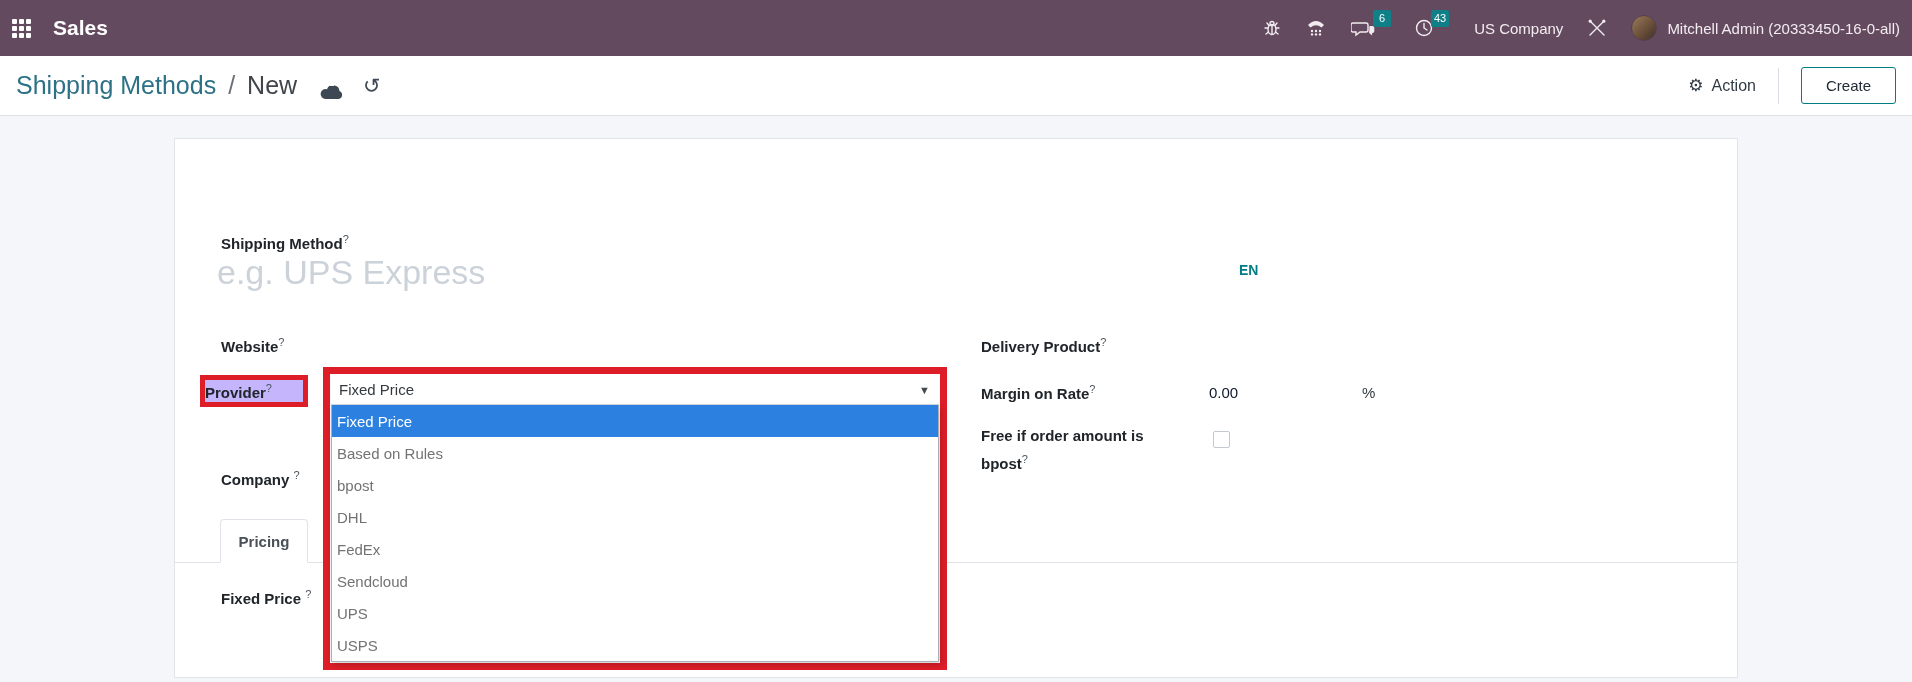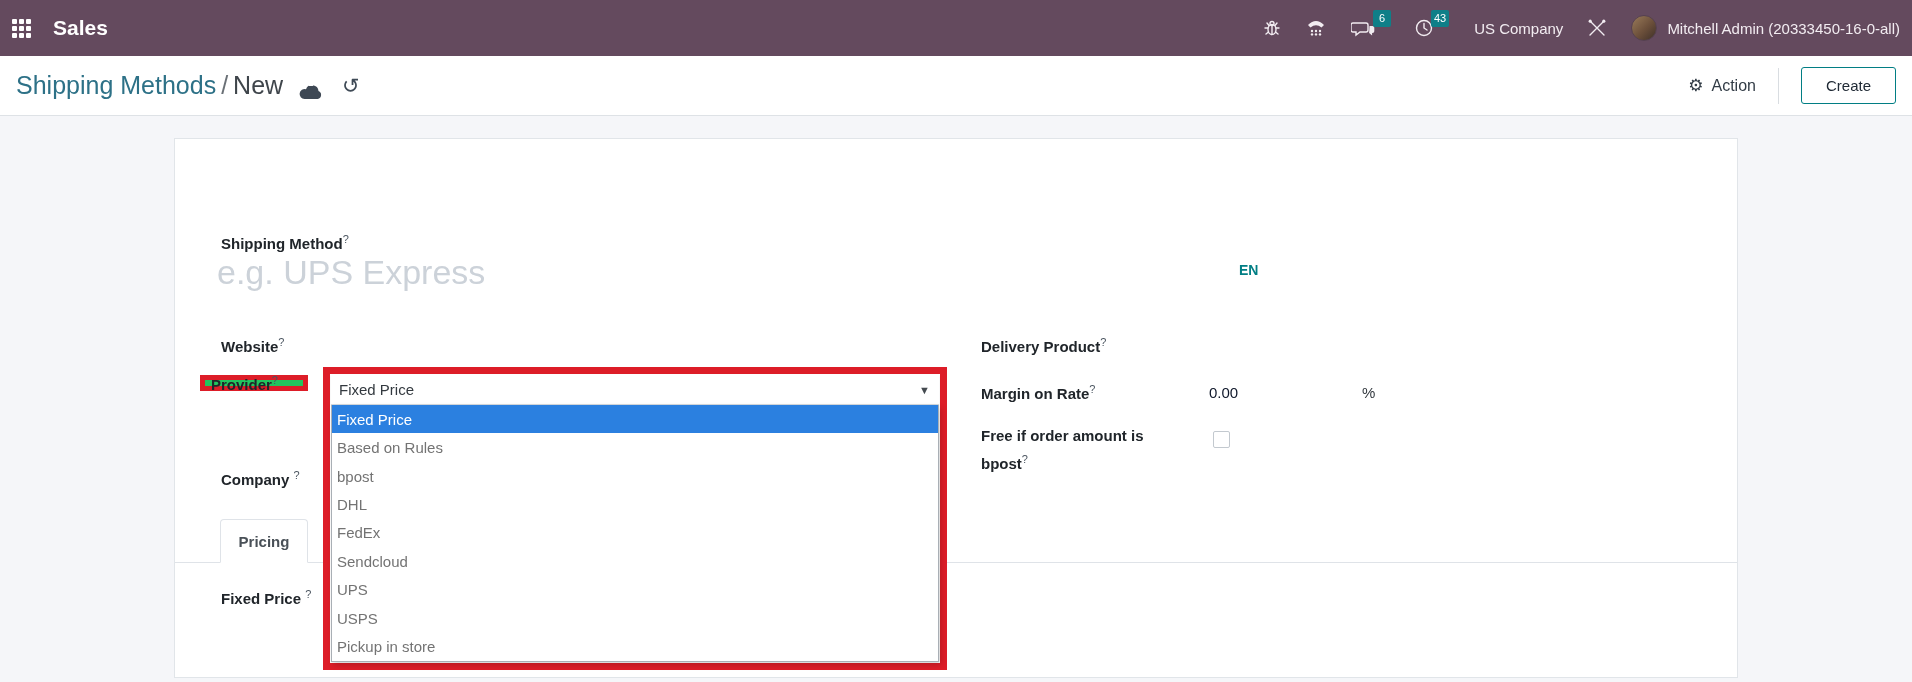--- a/index.html
+++ b/index.html
@@ -23,21 +23,21 @@
     font-size:11px; line-height:17px; min-width:18px; text-align:center;
     padding:0 3px; border-radius:2px; }
   .avatar { width:26px; height:26px; border-radius:50%;
     background:linear-gradient(135deg,#9a7b5a 0%,#6b4f3a 55%,#3e3028 100%);
     border:1px solid #55415０; border:1px solid #554150; }
   .user-name { white-space:nowrap; color:#f2ecf1; }
 
   
   .controlpanel { height:60px; background:#fff; border-bottom:1px solid #dee2e6;
     display:flex; align-items:center; justify-content:space-between; padding:0 16px; }
-  .breadcrumb { display:flex; align-items:center; gap:5px; font-size:25px; }
+  .breadcrumb { display:flex; align-items:center; gap:12px; font-size:25px; }
   .bc-root { color:#2d7187; cursor:pointer; }
   .bc-sep { color:#6a7076; }
   .bc-current { color:#3f454b; }
   .bc-icons { display:flex; align-items:center; gap:18px; margin-left:10px; }
   .cloud-icon { position:relative; width:26px; height:18px; cursor:pointer; }
   .cloud-icon .arrow { position:absolute; top:2px; left:9px; color:#fff; font-size:8px; }
   .undo-icon { font-size:21px; color:#3f4a56; cursor:pointer; line-height:1; }
   .cp-right { display:flex; align-items:center; }
   .action-group { display:flex; align-items:center; gap:8px; font-size:16px;
     color:#323c46; cursor:pointer; }
@@ -71,23 +71,23 @@
     background:#fff; cursor:pointer; }
 
   .tabbar { position:absolute; left:0; top:380px; width:100%; height:44px;
     border-bottom:1px solid #dfe3e8; }
   .tab-active { position:absolute; left:45px; top:0; width:88px; height:44px;
     background:#fff; border:1px solid #dfe3e8; border-bottom:1px solid #fff;
     border-radius:4px 4px 0 0; display:flex; align-items:center; justify-content:center;
     font-size:15px; color:#495057; cursor:pointer;font-weight:bold; }
 
   
-  .annot-label-box { position:absolute; left:25px; top:236px; width:108px; height:16px;
+  .annot-label-box { position:absolute; left:25px; top:236px; width:108px; height:32px;
     border:5px solid #dd1d28; z-index:11; display:flex; align-items:center;
-    background:#22c55e; padding-left:6px; }
+    background:#c4b5fd; padding-left:0; }
   .annot-label-box .fld-label-in { font-size:15px; font-weight:700; color:#20252a; }
   .annot-label-box sup { font-weight:400; color:#4b5560; font-size:11px; }
 
   .annot-field-box { position:absolute; left:148px; top:228px; width:624px; height:303px;
     border:7px solid #dd1d28; z-index:10; background:#fff;
     display:flex; flex-direction:column; padding:1px; }
   .select-closed { height:30px; display:flex; align-items:center; justify-content:space-between;
     padding:0 9px 0 8px; font-size:15px; color:#33393f; border-bottom:1px solid #d5dade;
     box-shadow:0 1px 2px rgba(0,0,0,.08); cursor:pointer; background:#fff; }
   .select-caret { font-size:11px; color:#444a50; }
@@ -249,18 +249,17 @@
       </div>
       <div class="option-list">
         <div class="option-row selected">Fixed Price</div>
         <div class="option-row">Based on Rules</div>
         <div class="option-row">bpost</div>
         <div class="option-row">DHL</div>
         <div class="option-row">FedEx</div>
         <div class="option-row">Sendcloud</div>
         <div class="option-row">UPS</div>
         <div class="option-row">USPS</div>
-        <div class="option-row">Pickup in store</div>
       </div>
     </div>
 
   </div>
 </div>
 
 </body></html>

